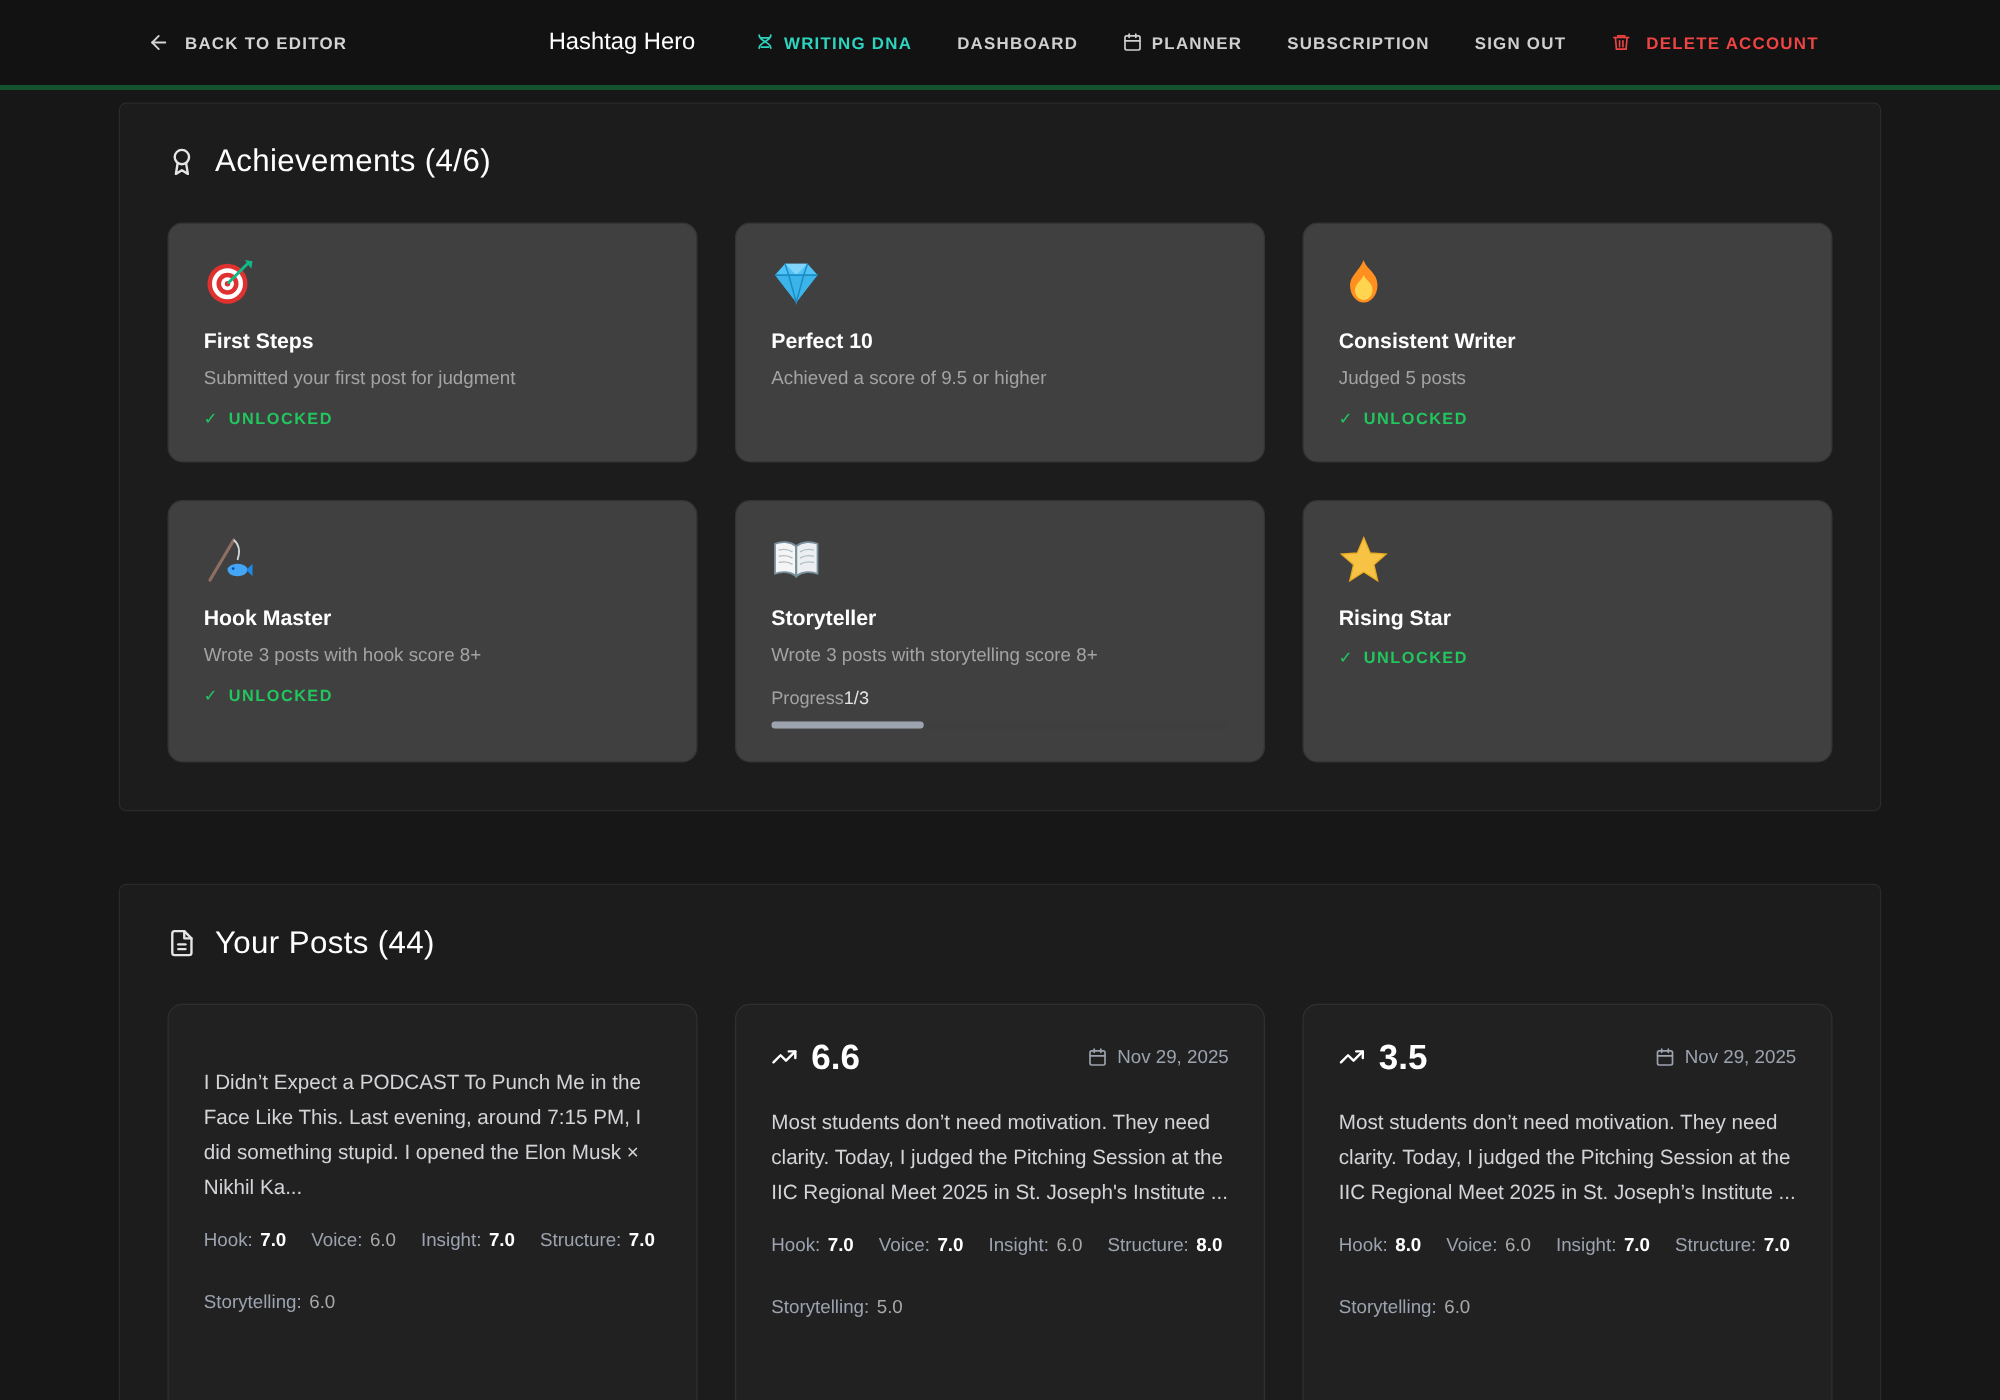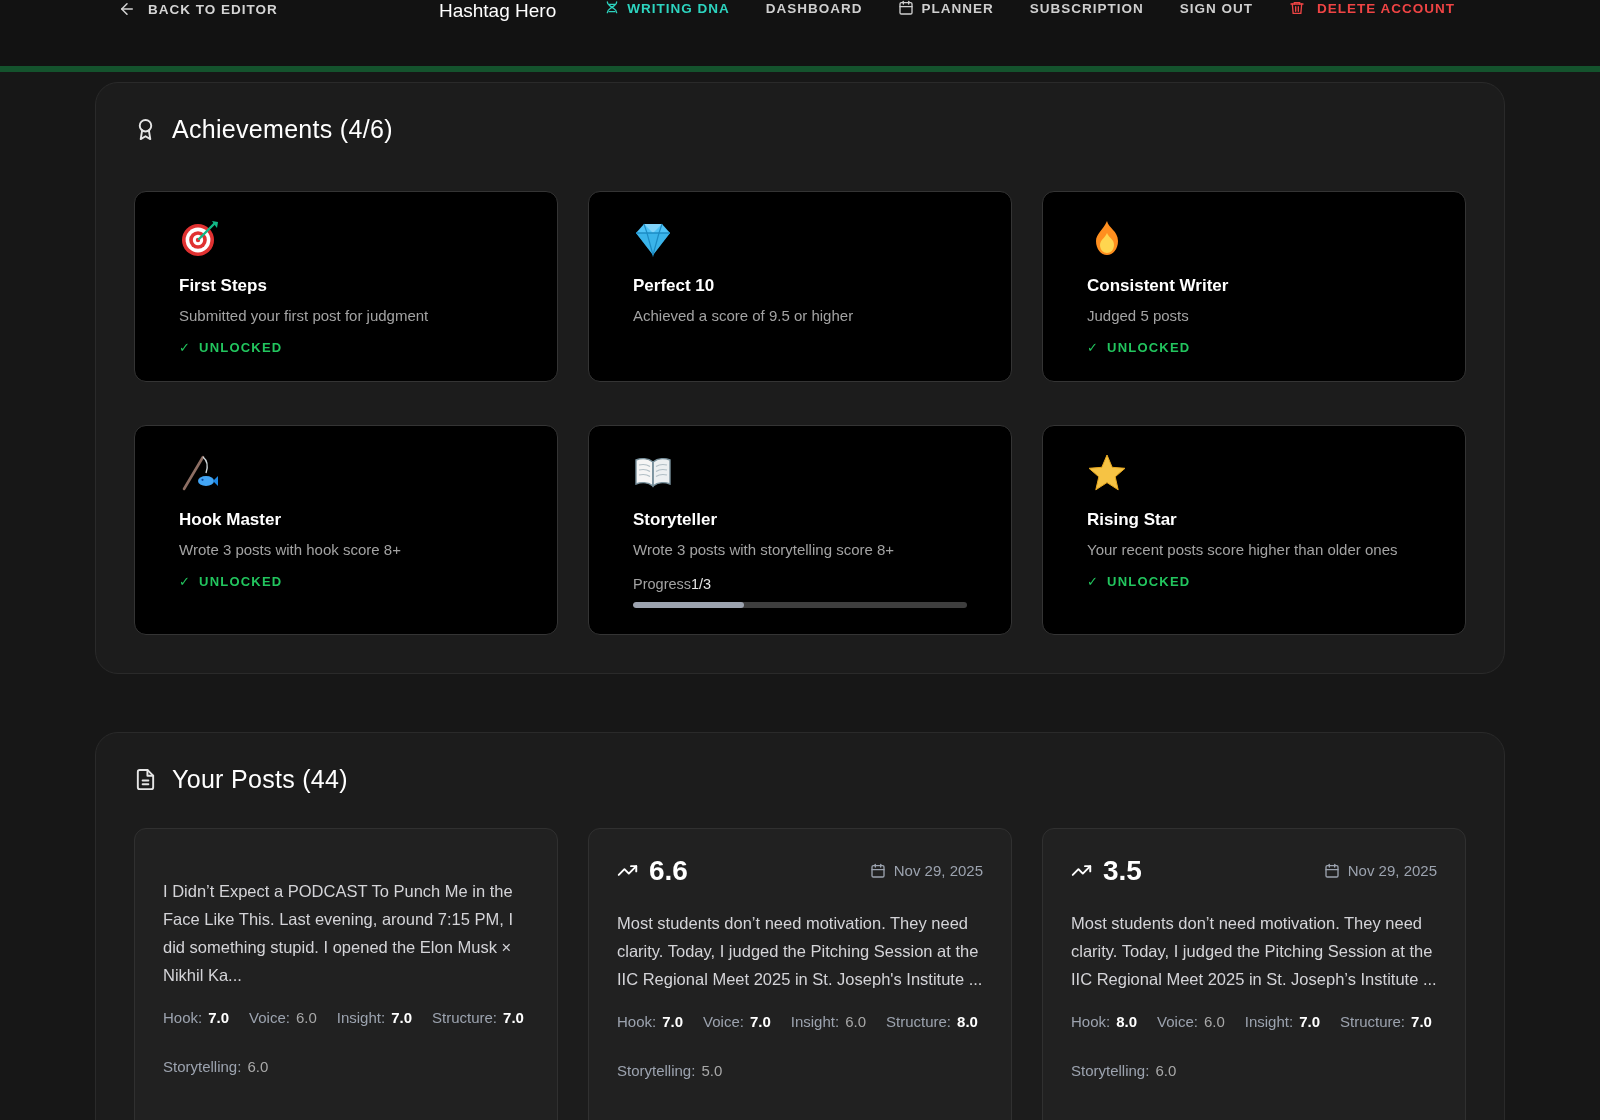--- a/index.html
+++ b/index.html
@@ -8,23 +8,23 @@
     background: #171717;
     color: #fff;
     font-family: "Liberation Sans", "DejaVu Sans", sans-serif;
   }
   svg { display: block; }
 
   
   .nav {
     height: 72px;
     background: #121212;
-    border-bottom: 6px solid #14532d;
+    border-bottom: 4px solid #14532d;
     display: flex;
-    align-items: flex-start;
+    align-items: center;
     padding: 0 145px 0 118px;
   }
   .nav-back {
     display: flex; align-items: center; gap: 12px;
     color: #d4d4d4; font-size: 13.5px; letter-spacing: 1px; font-weight: 600;
     cursor: pointer; background: none; border: none;
   }
   .nav-back svg { width: 18px; height: 18px; }
   .nav-spacer { flex: 1; }
   .brand { font-size: 19px; font-weight: 500; color: #fff; margin-right: 48px; }
@@ -38,42 +38,41 @@
   .nav-item svg { width: 16px; height: 16px; }
   .nav-item.active { color: #2dd4bf; }
   .nav-item.danger { color: #ef4444; gap: 12px; }
 
   
   .section {
     max-width: 1410px;
     margin: 10px auto 0;
     background: #1c1c1c;
     border: 1px solid #2a2a2a;
-    border-radius: 23px;
+    border-radius: 6px;
     padding: 32px 38px 38px;
   }
   .section + .section { margin-top: 58px; }
   .section-header { display: flex; align-items: center; gap: 15px; }
   .section-header svg { width: 23px; height: 23px; color: #e5e5e5; }
   .section-title { font-size: 25px; font-weight: 500; letter-spacing: .3px; color: #fff; }
 
   .grid3 {
     display: grid;
     grid-template-columns: repeat(3, 1fr);
     gap: 30px;
     margin-top: 34px;
   }
 
   
   .ach-card {
-    background: #000000;
+    background: #404040;
     border: 1px solid #343434;
     border-radius: 12px;
-    padding: 26px 44px;
-    margin-top: 13px;
+    padding: 26px 28px;
   }
   .ach-icon { height: 42px; margin-bottom: 16px; display: flex; align-items: center; }
   .ach-icon svg { width: 40px; height: 40px; }
   .ach-title { font-size: 17px; font-weight: 700; color: #fff; }
   .ach-desc { font-size: 15px; color: #a3a3a3; margin-top: 9px; line-height: 1.45; }
   .ach-status {
     margin-top: 13px; display: flex; align-items: center; gap: 8px;
     color: #22c55e; font-size: 13px; font-weight: 600; letter-spacing: 1.2px;
   }
   .progress-row {
@@ -280,21 +279,20 @@
       </div>
     </div>
 
     <div class="ach-card">
       <div class="ach-icon">
         <svg viewBox="0 0 40 40">
             <polygon points="20,2 25.2,14.3 38,15.3 28.2,23.8 31.2,36.8 20,29.6 8.8,36.8 11.8,23.8 2,15.3 14.8,14.3" fill="#f6c344" stroke="#e8a820" stroke-width="1"></polygon>
           </svg>
       </div>
       <div class="ach-title">Rising Star</div>
-      <div class="ach-desc">Your recent posts score higher than older ones</div>
       <div class="ach-status">
         <span>✓</span>
         <span>UNLOCKED</span>
       </div>
     </div>
 
   </div>
 </div>
 
 <div class="section">

